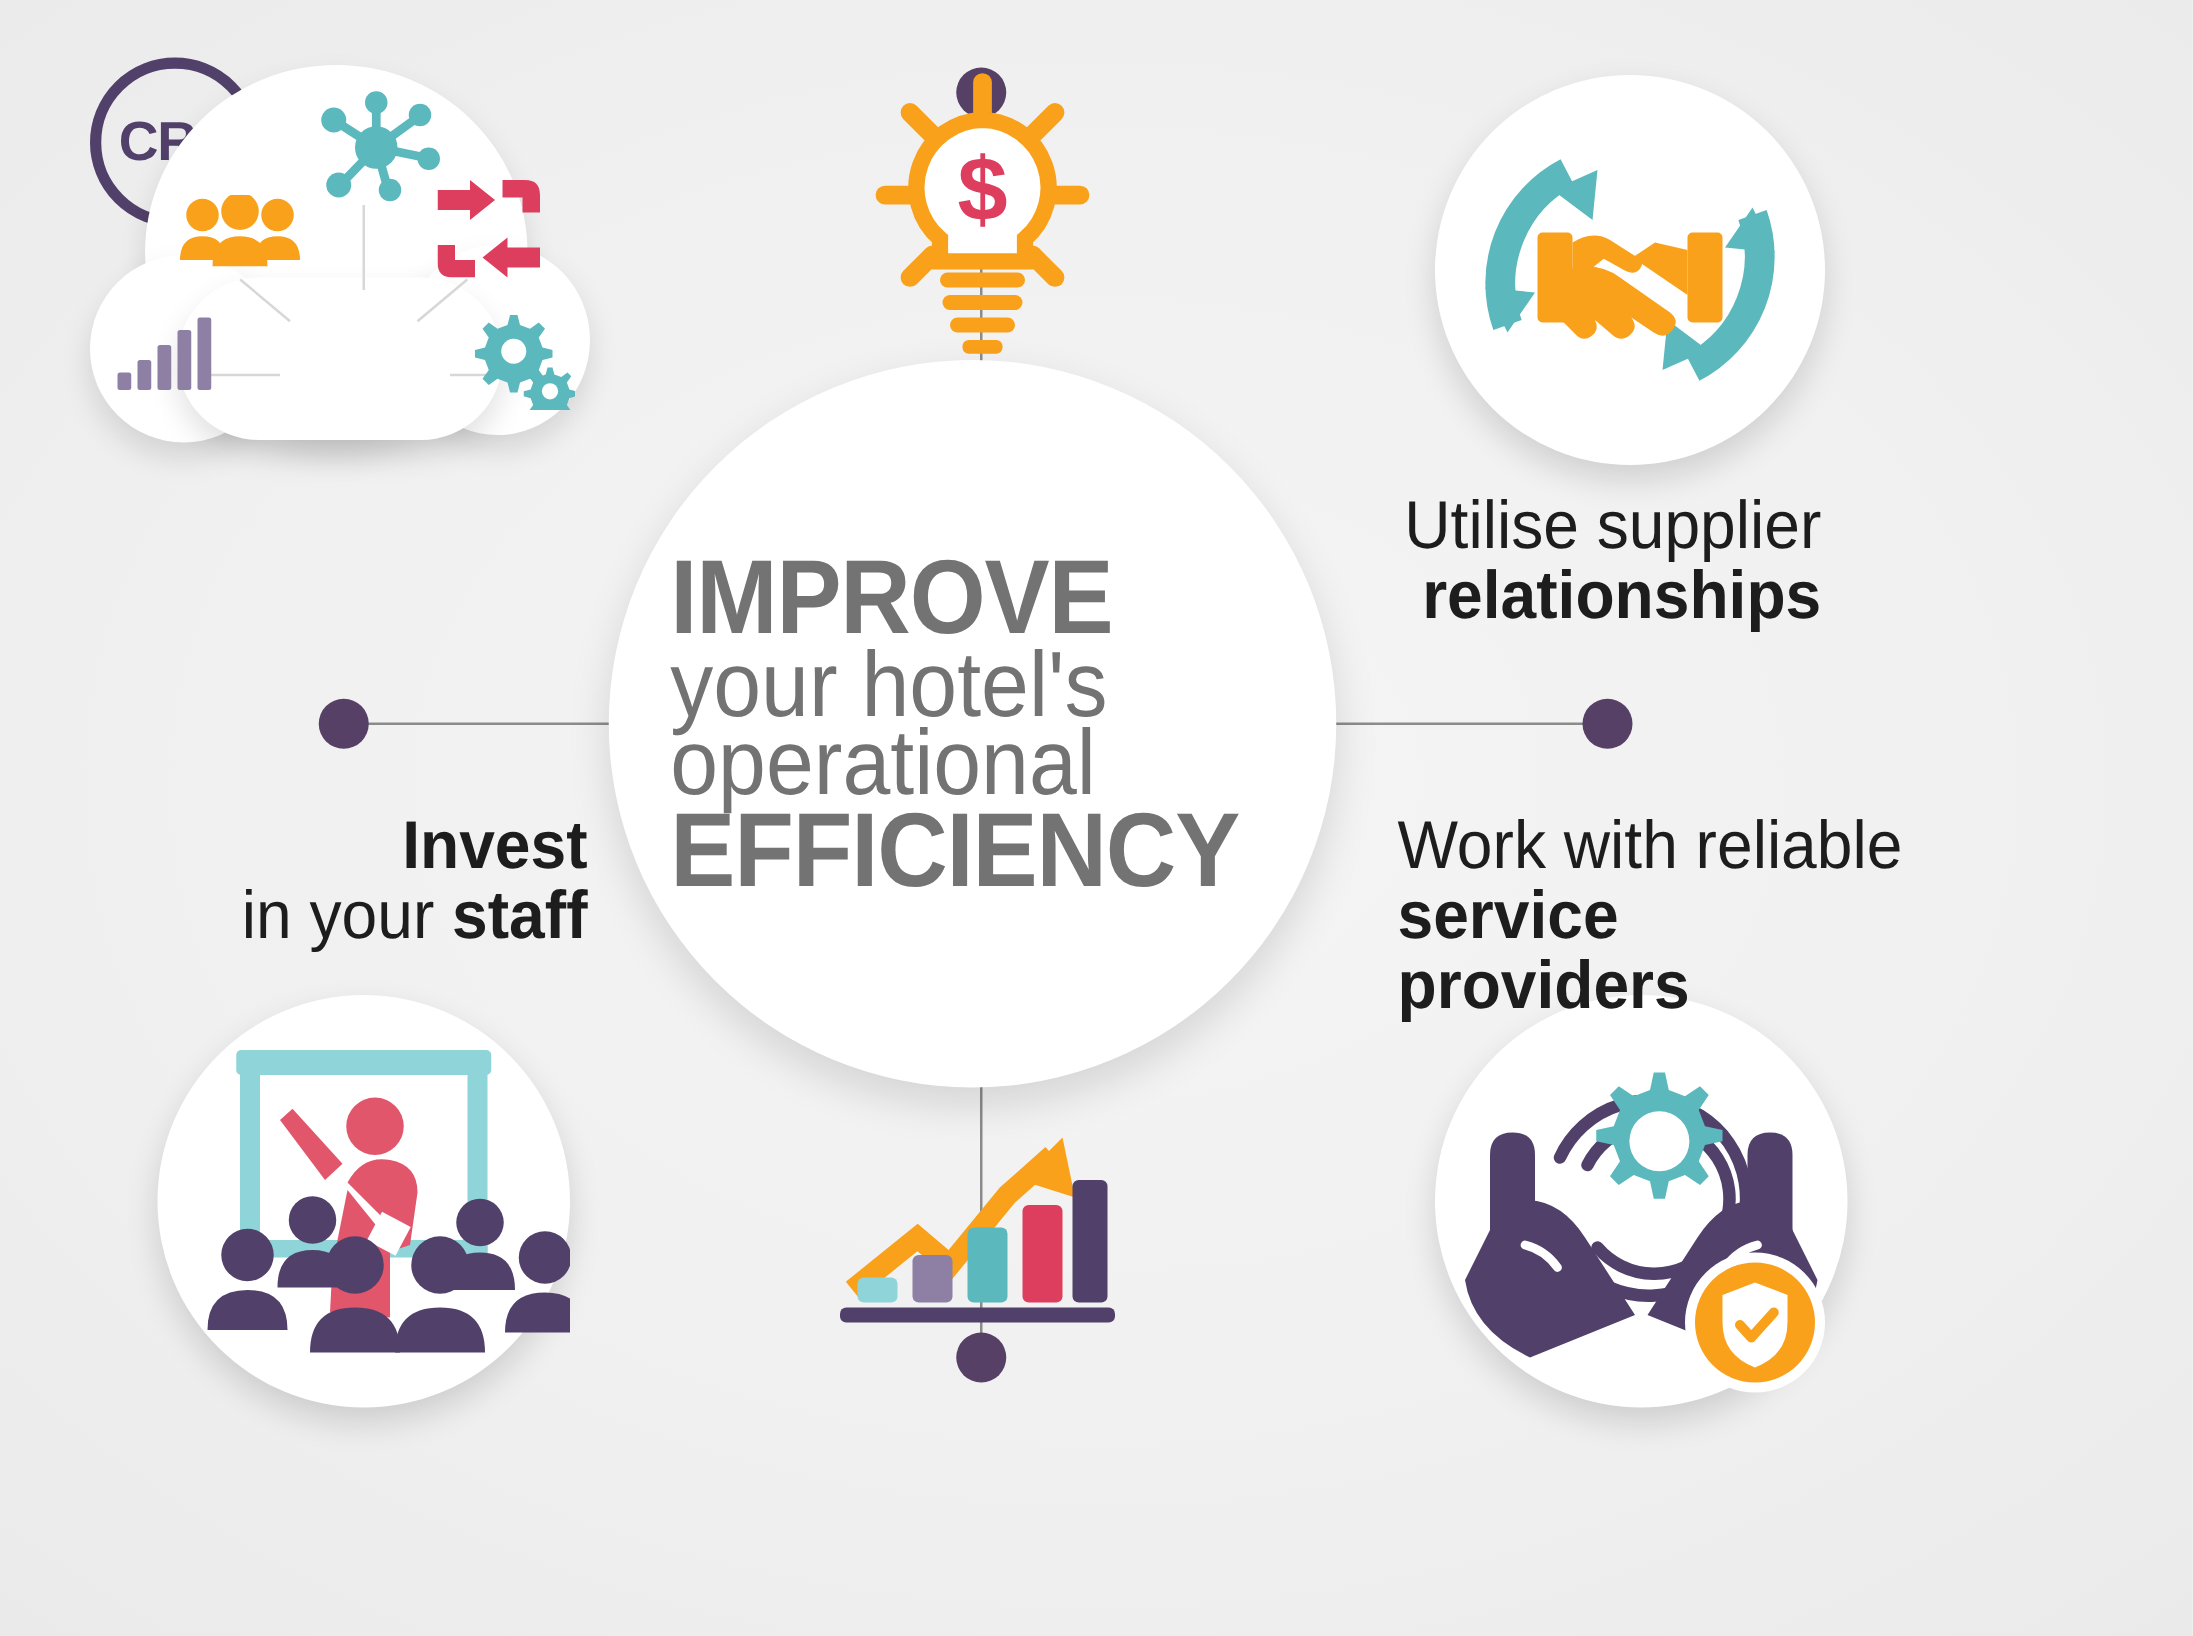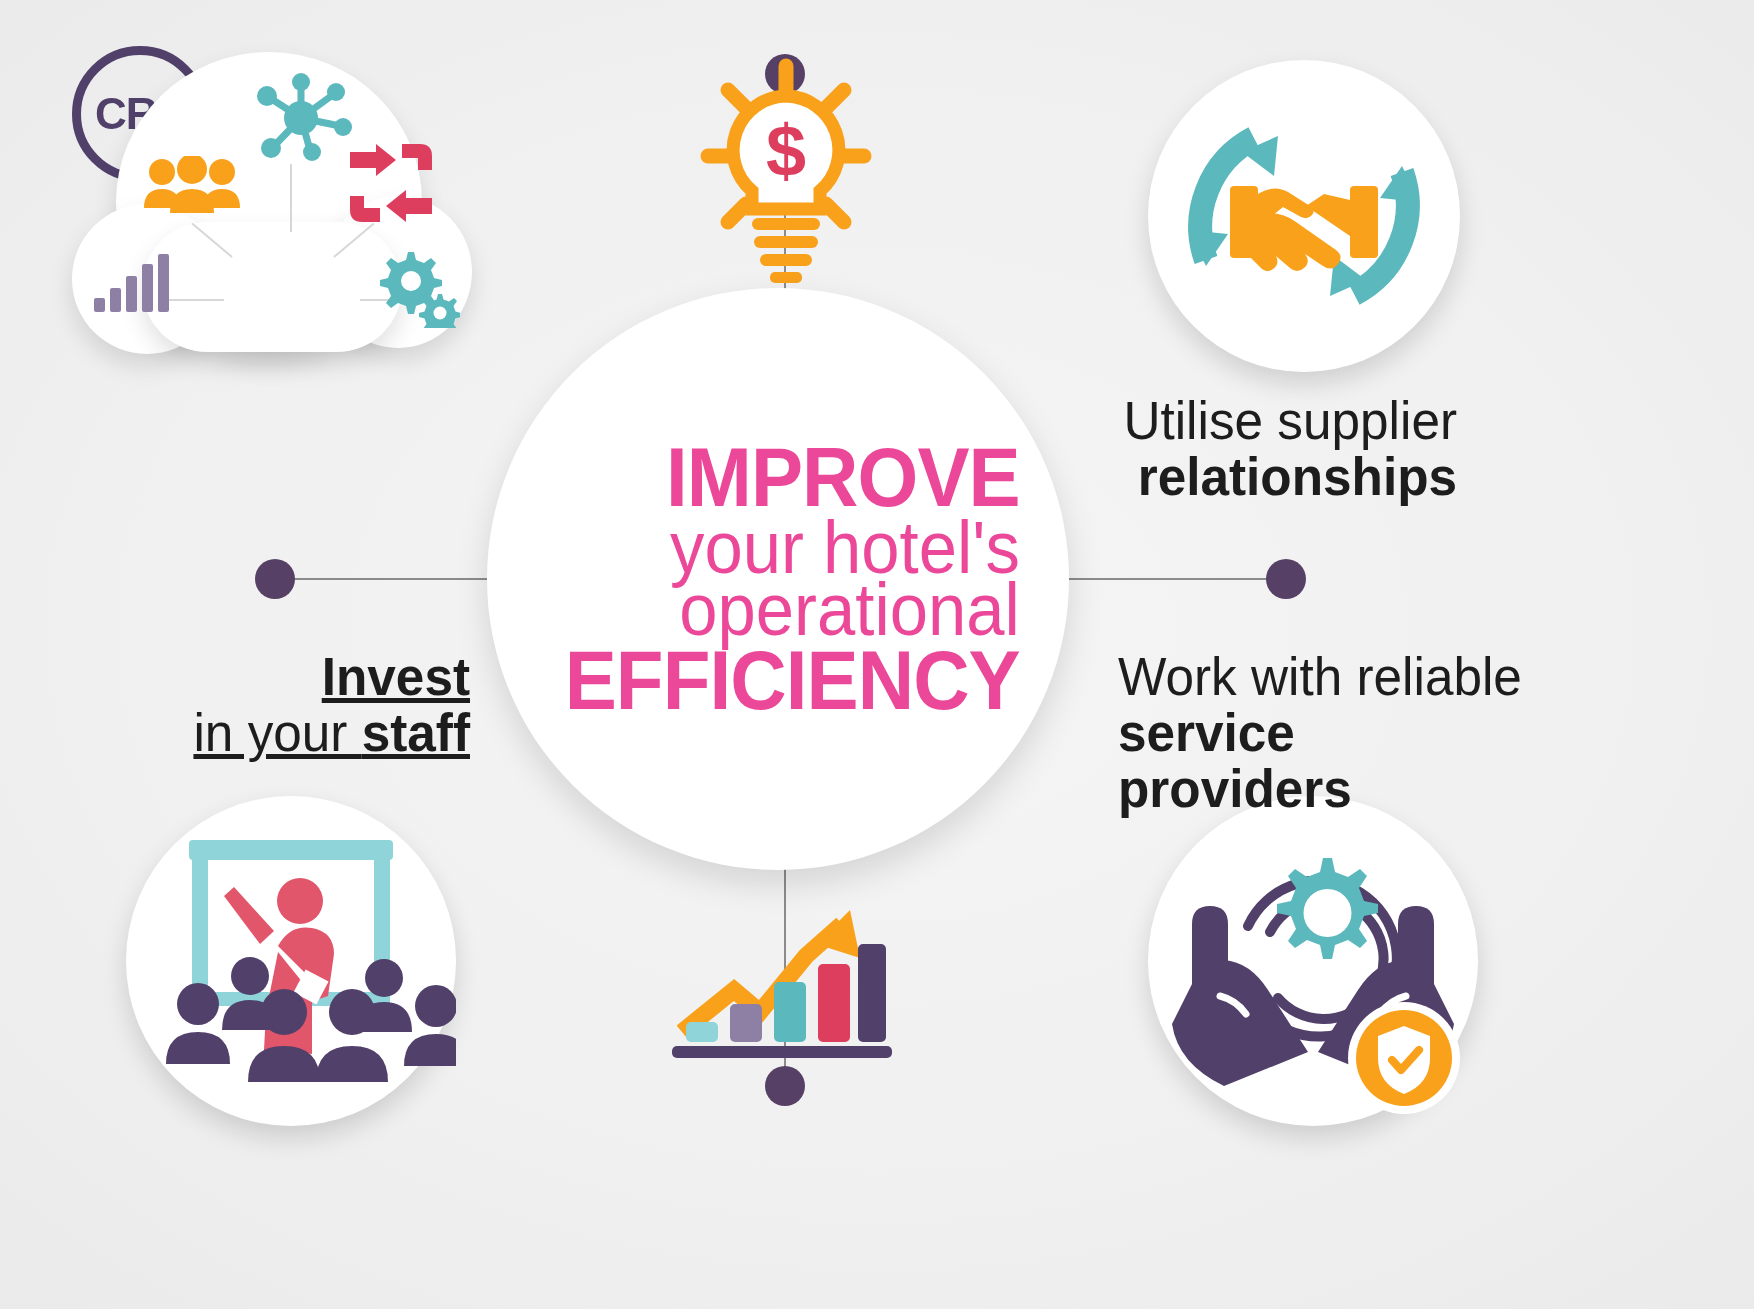--- a/index.html
+++ b/index.html
@@ -24,43 +24,43 @@
   .center-circle{
     position:absolute;
     left:487px;top:288px;width:582px;height:582px;
     border-radius:50%;
     background:#ffffff;
     box-shadow:0 14px 34px rgba(0,0,0,0.13);
     display:flex;align-items:center;justify-content:center;
     z-index:6;
   }
   .center-text{
-    text-align:right;
+    text-align:left;
     line-height:0.97;
-    color:#ec4899;
+    color:#737373;
     width:520px;
   }
   .c-l1{font-size:84px;font-weight:bold;letter-spacing:-1px;display:block;
         font-family:"Liberation Sans Narrow","Liberation Sans",sans-serif;
         transform:scaleX(0.93);}
   .c-l2{font-size:74px;font-weight:normal;display:block;margin-top:-6px;
         transform:scaleX(0.93);}
   .c-l3{font-size:74px;font-weight:normal;display:block;margin-top:-10px;
         transform:scaleX(0.93);}
   .c-l4{font-size:84px;font-weight:bold;display:block;margin-top:-6px;letter-spacing:-1px;
         transform:scaleX(0.93);}
 
   
   .label{position:absolute;color:#1d1d1d;line-height:1.04;z-index:5;}
   .label .thin{font-weight:normal;font-size:54px;display:block;transform:scaleX(0.95);transform-origin:inherit;}
   .label .bold{font-weight:bold;font-size:54px;display:block;transform:scaleX(0.95);transform-origin:inherit;}
 
   #label-pms{left:70px;top:392px;width:400px;text-align:right;}
   #label-pms .thin,#label-pms .bold{transform-origin:right center;}
-  #label-staff{left:70px;top:648px;width:400px;text-align:right;text-decoration:underline;}
+  #label-staff{left:70px;top:648px;width:400px;text-align:right;}
   #label-staff .thin,#label-staff .bold{transform-origin:right center;}
   #label-supplier{left:1058px;top:392px;width:420px;text-align:right;}
   #label-supplier .thin,#label-supplier .bold{transform-origin:left center;}
   #label-service{left:1118px;top:648px;width:430px;text-align:left;}
   #label-service .thin,#label-service .bold{transform-origin:left center;}
 
   
   .disc{position:absolute;border-radius:50%;background:#fff;
         box-shadow:0 12px 26px rgba(0,0,0,0.14);}
 

